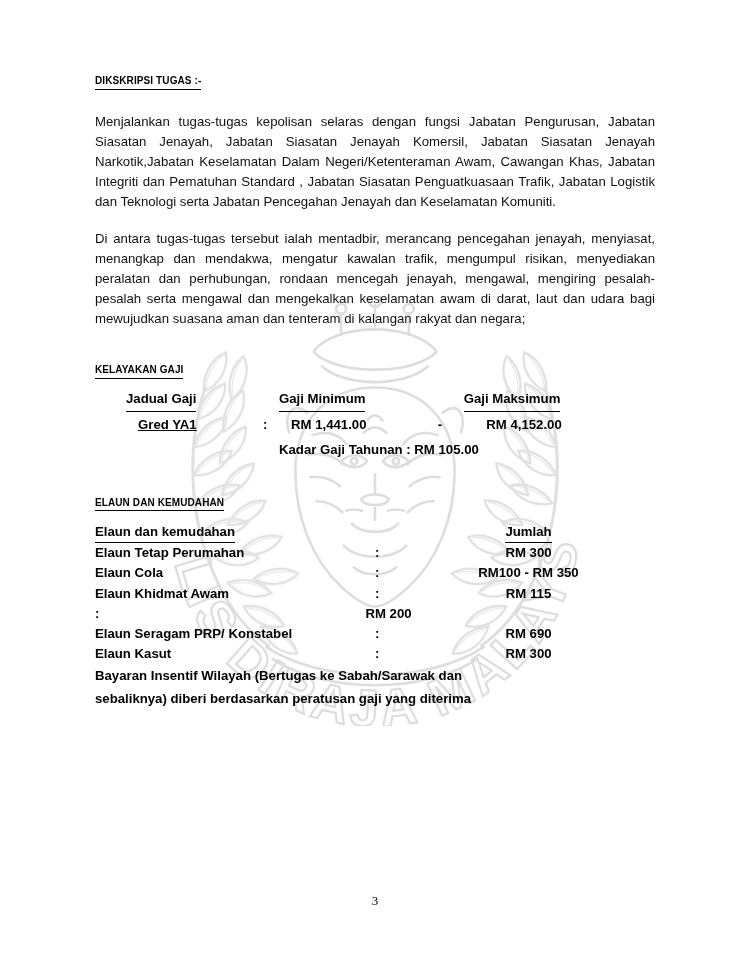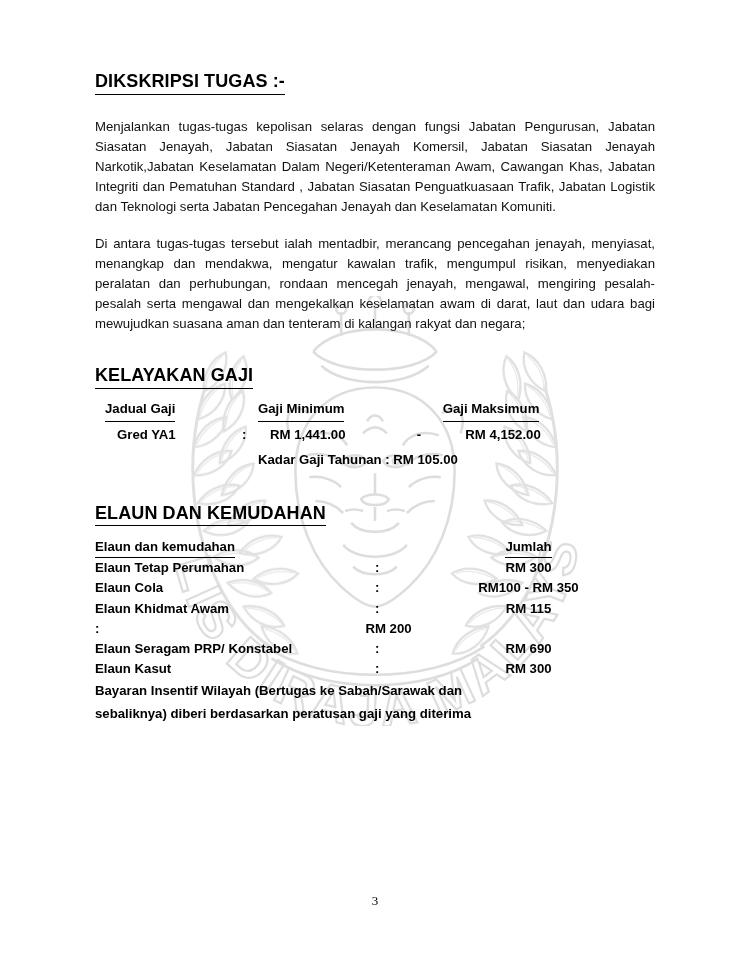--- a/index.html
+++ b/index.html
@@ -34,21 +34,21 @@
   
   #content {
     position: absolute;
     left: 95px;
     top: 70px;
     width: 560px;
     z-index: 2;
   }
 
   .section-heading {
-    font-size: 18px;
+    font-size: 10px;
     font-weight: bold;
     color: #000;
     letter-spacing: 0.1px;
     display: inline-block;
     border-bottom: 1.6px solid #000;
     padding-bottom: 1px;
     line-height: 1.25;
   }
 
   .para {
@@ -61,42 +61,42 @@
     hyphens: none;
   }
 
   .gap-lg { height: 22px; }
   .gap-md { height: 17px; }
   .gap-sm { height: 11px; }
   .gap-xs { height: 7px; }
 
   
   #salary-block {
-    margin-left: 10px;
+    margin-left: 31px;
     font-size: 13.2px;
     font-weight: bold;
     color: #000;
   }
   .salary-row {
     display: flex;
     align-items: baseline;
     line-height: 1.9;
     white-space: nowrap;
   }
   .c-sched { width: 125px; flex: 0 0 125px; }
   .c-colon { width: 28px; flex: 0 0 28px; text-align: left; }
   .c-min   { width: 130px; flex: 0 0 130px; }
   .c-dash  { width: 38px;  flex: 0 0 38px; text-align: center; }
   .c-max   { width: 130px; flex: 0 0 130px; text-align: center; }
   .hdr-u {
     display: inline-block;
     border-bottom: 1.5px solid #000;
     padding-bottom: 0px;
   }
-  .indent-name { padding-left: 12px; }
+  .indent-name { padding-left: 12px; text-decoration: underline; }
   #annual-row {
     display: flex;
     line-height: 1.9;
     white-space: nowrap;
   }
   #annual-spacer { width: 153px; flex: 0 0 153px; }
 
   
   #allowance-block {
     font-size: 13.2px;

